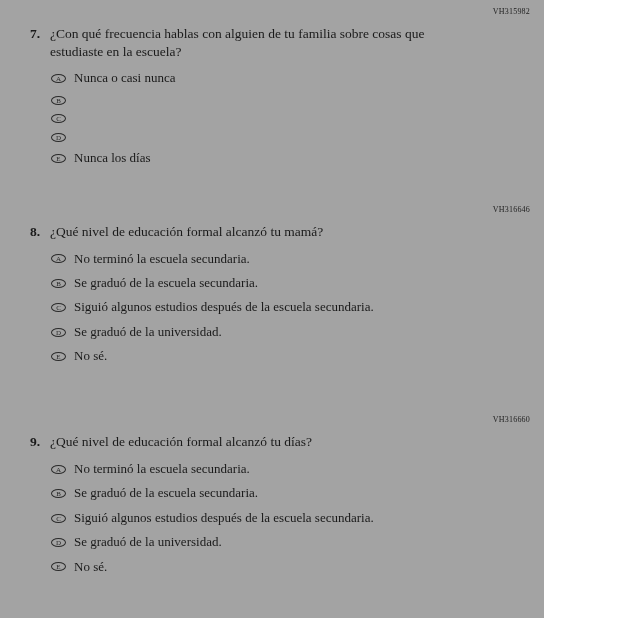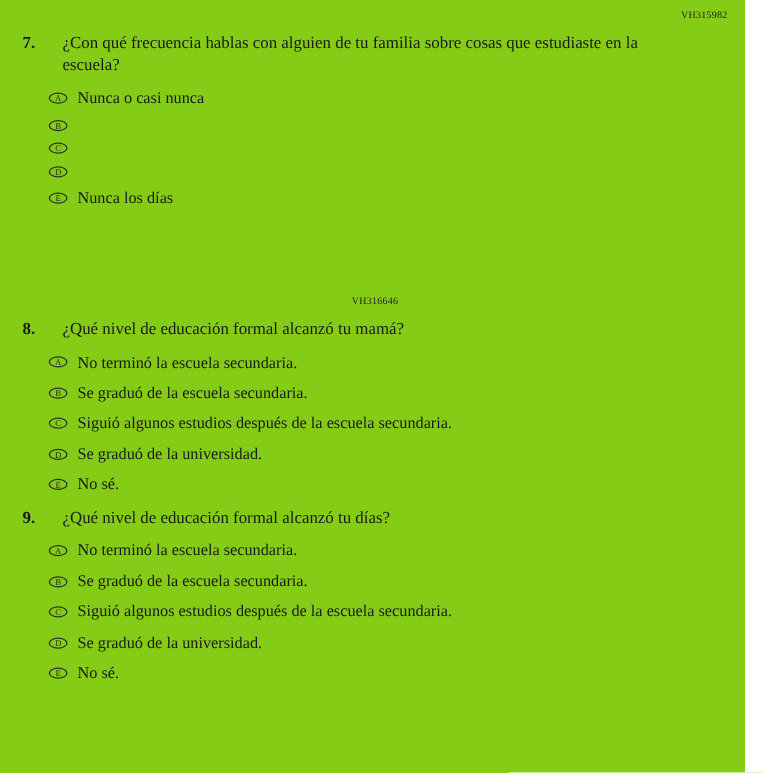--- a/index.html
+++ b/index.html
@@ -2,59 +2,58 @@
 <html><head>
 <meta charset="utf-8">
 <style>
   html, body {
     margin: 0;
     padding: 0;
     background: #ffffff;
   }
   .page {
     position: relative;
-    width: 596px;
+    width: 544px;
     height: 618px;
-    background: #84cc16;
+    background: #a3a3a3;
     font-family: "Liberation Serif", "DejaVu Serif", serif;
     color: #1a1a1a;
     box-sizing: border-box;
-    padding: 6px 12px 10px 18px;
+    padding: 6px 12px 10px 30px;
     overflow: hidden;
   }
   .question-block {
     margin: 0;
   }
   .code-line {
     text-align: right;
     font-size: 8px;
     letter-spacing: 0.2px;
     color: #222;
     font-family: "Liberation Serif", serif;
     line-height: 1;
     padding-right: 2px;
   }
   .q-first .code-line { margin-top: 2px; }
-  .q-second .code-line { margin-top: 71px; text-align: center; }
+  .q-second .code-line { margin-top: 40px; }
   .q-third .code-line { margin-top: 52px; }
   .question-line {
     display: flex;
     margin-top: 9px;
     font-size: 13.5px;
     line-height: 1.3;
   }
   .q-number {
     font-weight: bold;
     width: 20px;
     flex: 0 0 20px;
   }
   .q-text {
     flex: 1;
     padding-right: 60px;
-    margin-left: 12px;
   }
   .q-text b { font-weight: normal; }
   .options {
     margin-top: 11px;
     margin-left: 21px;
   }
   .option-row {
     display: flex;
     align-items: center;
     margin-bottom: 9.5px;
@@ -138,20 +137,21 @@
         <span class="option-label">Se graduó de la universidad.</span>
       </div>
       <div class="option-row">
         <span class="bubble">E</span>
         <span class="option-label">No sé.</span>
       </div>
     </div>
   </div>
 
   <div class="question-block q-third">
+    <div class="code-line">VH316660</div>
     <div class="question-line">
       <span class="q-number">9.</span>
       <span class="q-text"><span>¿Qué nivel de educación formal alcanzó </span><b>tu días</b><span>?</span></span>
     </div>
     <div class="options">
       <div class="option-row">
         <span class="bubble">A</span>
         <span class="option-label">No terminó la escuela secundaria.</span>
       </div>
       <div class="option-row">

